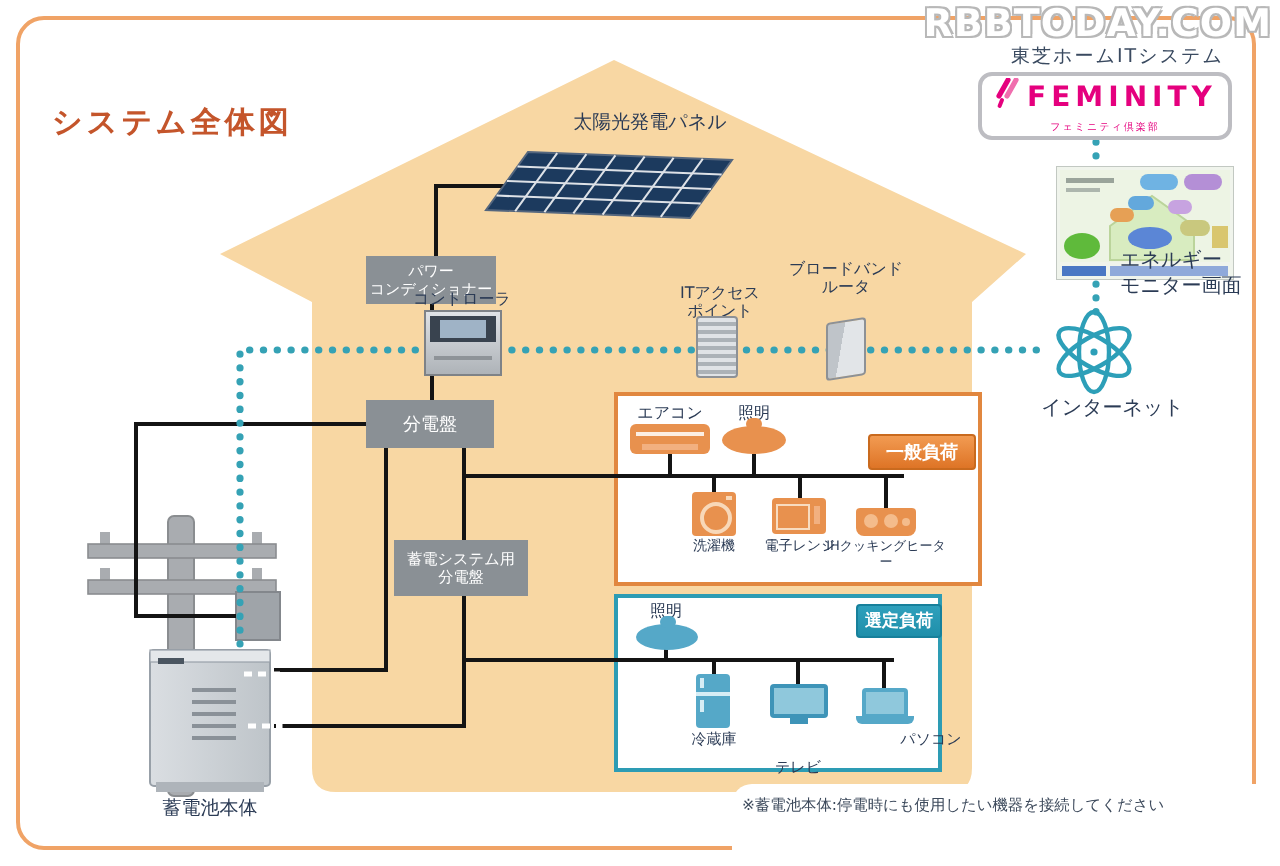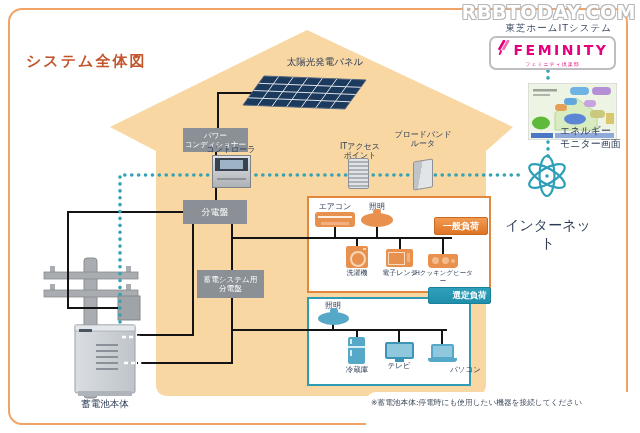--- a/index.html
+++ b/index.html
@@ -35,22 +35,22 @@
   #ctrl .glass{position:absolute;left:7px;right:7px;top:4px;height:9px;background:#9FB3C6;}
   #ctrl .line{position:absolute;left:4px;right:4px;top:22px;height:2px;background:#8E9398;}
   #itap-dev{left:348px;top:158px;width:19px;height:29px;border:1px solid #8D9196;border-radius:2px;
             background:repeating-linear-gradient(180deg,#E0E3E6 0 2px,#ACB2B7 2px 4px);}
   #router-dev{left:413px;top:160px;width:18px;height:27px;border:1px solid #8D9196;border-radius:2px;
               background:linear-gradient(100deg,#BFC4C9 0 38%,#E2E5E8 38%);transform:skewY(-9deg);}
   
   .badge{display:flex;align-items:center;justify-content:center;color:#fff;font-weight:bold;border-radius:2px;}
   #badge-general{left:434px;top:202px;width:52px;height:16px;font-size:9px;
                  background:linear-gradient(#F29B52,#DE7426);border:1px solid #C96A1E;margin-top:15px;}
-  #badge-selected{left:428px;top:287px;width:41px;height:15px;font-size:8.5px;
-                  background:linear-gradient(#2FA0BC,#1F8FAA);border:1px solid #17809B;padding-left:20px;}
+  #badge-selected{left:428px;top:302px;width:41px;height:15px;font-size:8.5px;
+                  background:linear-gradient(#2FA0BC,#1F8FAA);border:1px solid #17809B;}
   
   .org{background:#E8914E;}
   #ic-aircon{left:315px;top:212px;width:40px;height:15px;border-radius:3px;}
   #ic-aircon .l1{position:absolute;left:3px;right:3px;top:4px;height:1.5px;background:rgba(255,255,255,.85);}
   #ic-aircon .vent{position:absolute;left:6px;right:6px;bottom:2px;height:3px;background:#F2B080;}
   #ic-light-g{left:361px;top:213px;width:32px;height:14px;border-radius:50%;}
   .dome-o{position:absolute;top:-4px;left:12px;width:8px;height:6px;background:#E8914E;border-radius:3px;}
   #ic-washer{left:346px;top:246px;width:22px;height:22px;border-radius:2px;}
   #ic-washer .drum{position:absolute;left:4px;top:5px;width:12px;height:12px;border:2px solid #F8D8B8;border-radius:50%;}
   #ic-washer .btn{position:absolute;right:2px;top:2px;width:3px;height:2px;background:#F8D8B8;}
@@ -70,33 +70,33 @@
   #ic-fridge .h1{position:absolute;left:2px;top:2px;width:2px;height:5px;background:#D6EDF5;}
   #ic-fridge .h2{position:absolute;left:2px;top:13px;width:2px;height:6px;background:#D6EDF5;}
   #ic-tv{left:385px;top:342px;width:29px;height:17px;border-radius:2px;background:#3E94B8;}
   #ic-tv .scr{position:absolute;left:2px;top:2px;right:2px;bottom:2px;background:#8FC8DC;}
   #ic-tv-stand{left:395px;top:359px;width:9px;height:3px;background:#3E94B8;}
   #ic-laptop{left:431px;top:344px;width:23px;height:14px;border-radius:2px 2px 0 0;}
   #ic-laptop .scr{position:absolute;left:2px;top:2px;right:2px;bottom:1px;background:#8FC8DC;}
   #ic-laptop-base{left:428px;top:358px;width:29px;height:4px;background:#55A8C8;border-radius:0 0 3px 3px;}
   
   #mon-label{left:560px;top:125px;font-size:10px;line-height:12.5px;color:#2B3B55;}
-  #inet-label{left:504px;top:197px;width:88px;text-align:center;font-size:14px;color:#2B3B55;margin-top:20px;}
+  #inet-label{left:504px;top:197px;width:88px;text-align:right;font-size:10px;color:#2B3B55;}
   #bat-label{left:70px;top:398px;width:70px;text-align:center;font-size:9.5px;color:#2B3B55;}
   #notes-bg{left:366px;top:392px;width:262px;height:33px;background:#fff;border-radius:10px 0 0 0;}
   #notes{left:371px;top:397px;width:257px;font-size:7.7px;line-height:11.5px;color:#3D4A5C;white-space:nowrap;}
   
   #lbl-aircon{left:315px;top:202px;width:40px;}
   #lbl-light-g{left:357px;top:202px;width:40px;}
   #lbl-washer{left:339px;top:269px;width:36px;}
   #lbl-micro{left:379px;top:269px;width:42px;}
   #lbl-ih{left:413px;top:269px;width:60px;font-size:6.5px;}
   #lbl-light-s{left:315px;top:301px;width:36px;}
   #lbl-fridge{left:339px;top:366px;width:36px;font-size:7.5px;}
-  #lbl-tv{left:384px;top:362px;width:30px;font-size:7.5px;}
+  #lbl-tv{left:384px;top:380px;width:30px;font-size:7.5px;}
   #lbl-laptop{left:402px;top:366px;width:31px;font-size:7.5px;margin-left:48px;}
 </style>
 </head>
 <body>
 
 <div id="stage">
 
   <div id="frame" class="abs"></div>
 
   <svg class="abs" style="left:0;top:0" width="640" height="433" viewBox="0 0 640 433">

